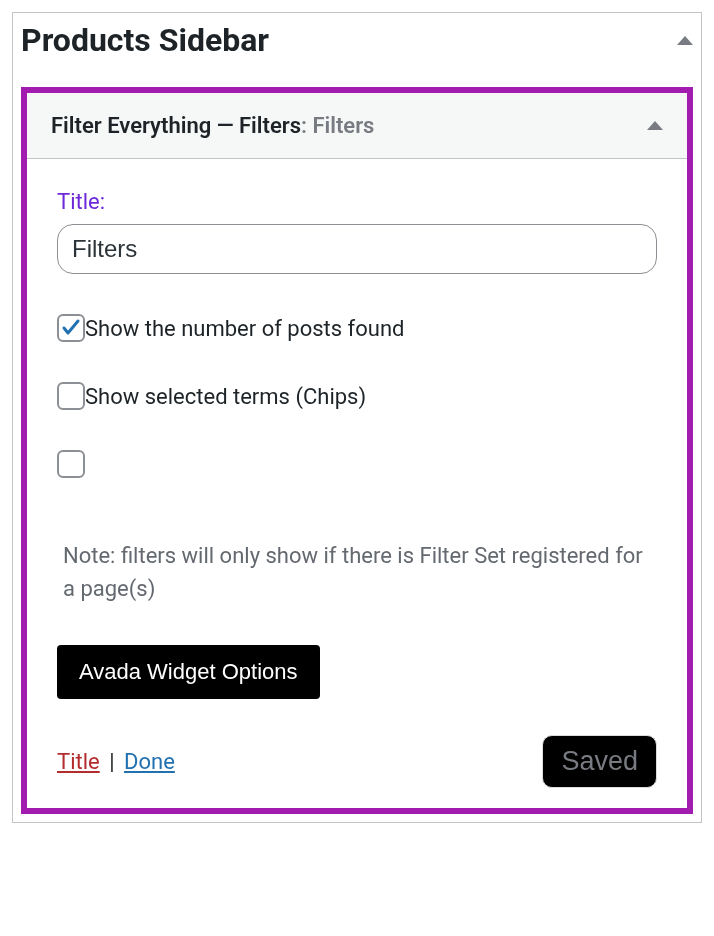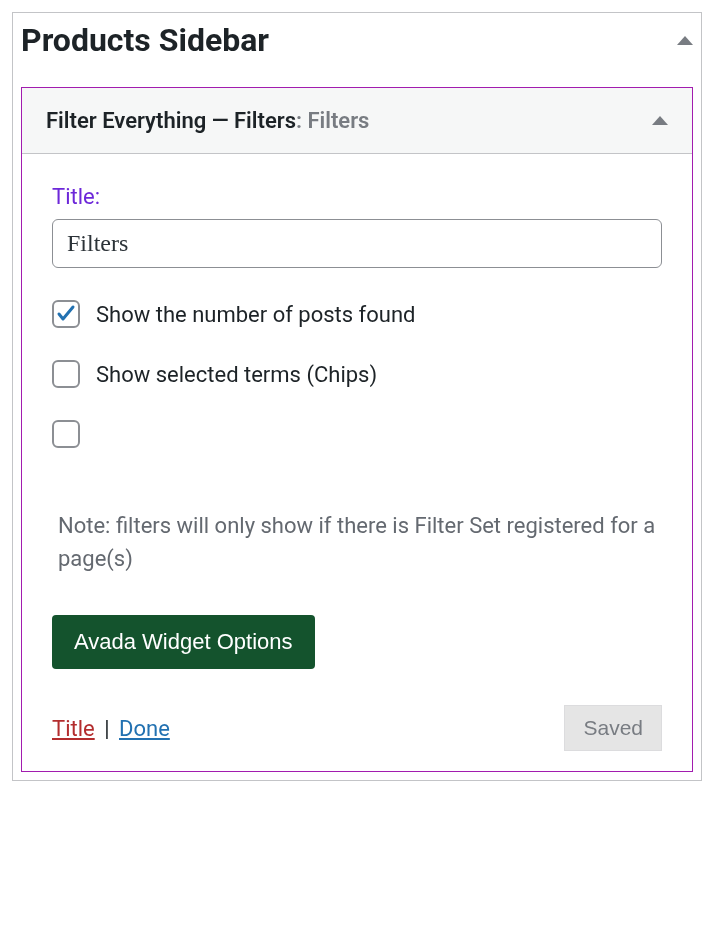--- a/index.html
+++ b/index.html
@@ -25,21 +25,21 @@
       font-weight: 700;
       color: #1d2327;
     }
     .caret-up {
       width: 0; height: 0;
       border-left: 8px solid transparent;
       border-right: 8px solid transparent;
       border-bottom: 9px solid #787c82;
     }
     .widget {
-      border: 1px solid #a21caf;
+      border: 6px solid #a21caf;
     }
     .widget-header {
       background: #f6f7f7;
       border-bottom: 1px solid #c3c4c7;
       padding: 20px 24px;
       display: flex;
       justify-content: space-between;
       align-items: center;
     }
     .widget-title {
@@ -58,30 +58,28 @@
       display: block;
       font-size: 22px;
       color: #6d28d9;
       margin-bottom: 10px;
     }
     .text-input {
       width: 100%;
       font-size: 24px;
       padding: 10px 14px;
       border: 1px solid #8c8f94;
-      border-radius: 6px;
+      border-radius: 16px;
       color: #2c3338;
       background: #fff;
-      font-family: Liberation Serif, serif;
     }
     .checkbox-row {
       display: flex;
       align-items: center;
-      gap: 16px;
-      margin-top: 32px;
+      margin-top: 40px;
     }
     .checkbox {
       width: 28px;
       height: 28px;
       border: 2px solid #8c8f94;
       border-radius: 6px;
       background: #fff;
       display: inline-flex;
       align-items: center;
       justify-content: center;
@@ -94,21 +92,21 @@
       color: #1d2327;
     }
     .note {
       font-size: 22px;
       color: #646970;
       margin-top: 61px;
       line-height: 1.5;
       padding-left: 6px;
     }
     .blue-button {
-      background: #14532d;
+      background: #000000;
       color: #fff;
       font-size: 22px;
       border: none;
       padding: 14px 22px;
       border-radius: 4px;
       margin-top: 40px;
       cursor: pointer;
     }
     .actions-row {
       display: flex;
@@ -127,26 +125,26 @@
     .link-done {
       color: #2271b1;
       text-decoration: underline;
       cursor: pointer;
     }
     .divider {
       color: #1d2327;
       padding: 0 4px;
     }
     .saved-button {
-      background: #e5e5e5;
+      background: #000000;
       border: 1px solid #dcdcde;
       color: #787c82;
-      font-size: 21px;
+      font-size: 27px;
       padding: 10px 18px;
-      border-radius: 0;
+      border-radius: 10px;
       cursor: default;
     }
   </style>
 </head>
 <body>
 
 <div class="panel">
   <div class="panel-header">
     <h2 class="panel-title">Products Sidebar</h2>
     <span class="caret-up"></span>

